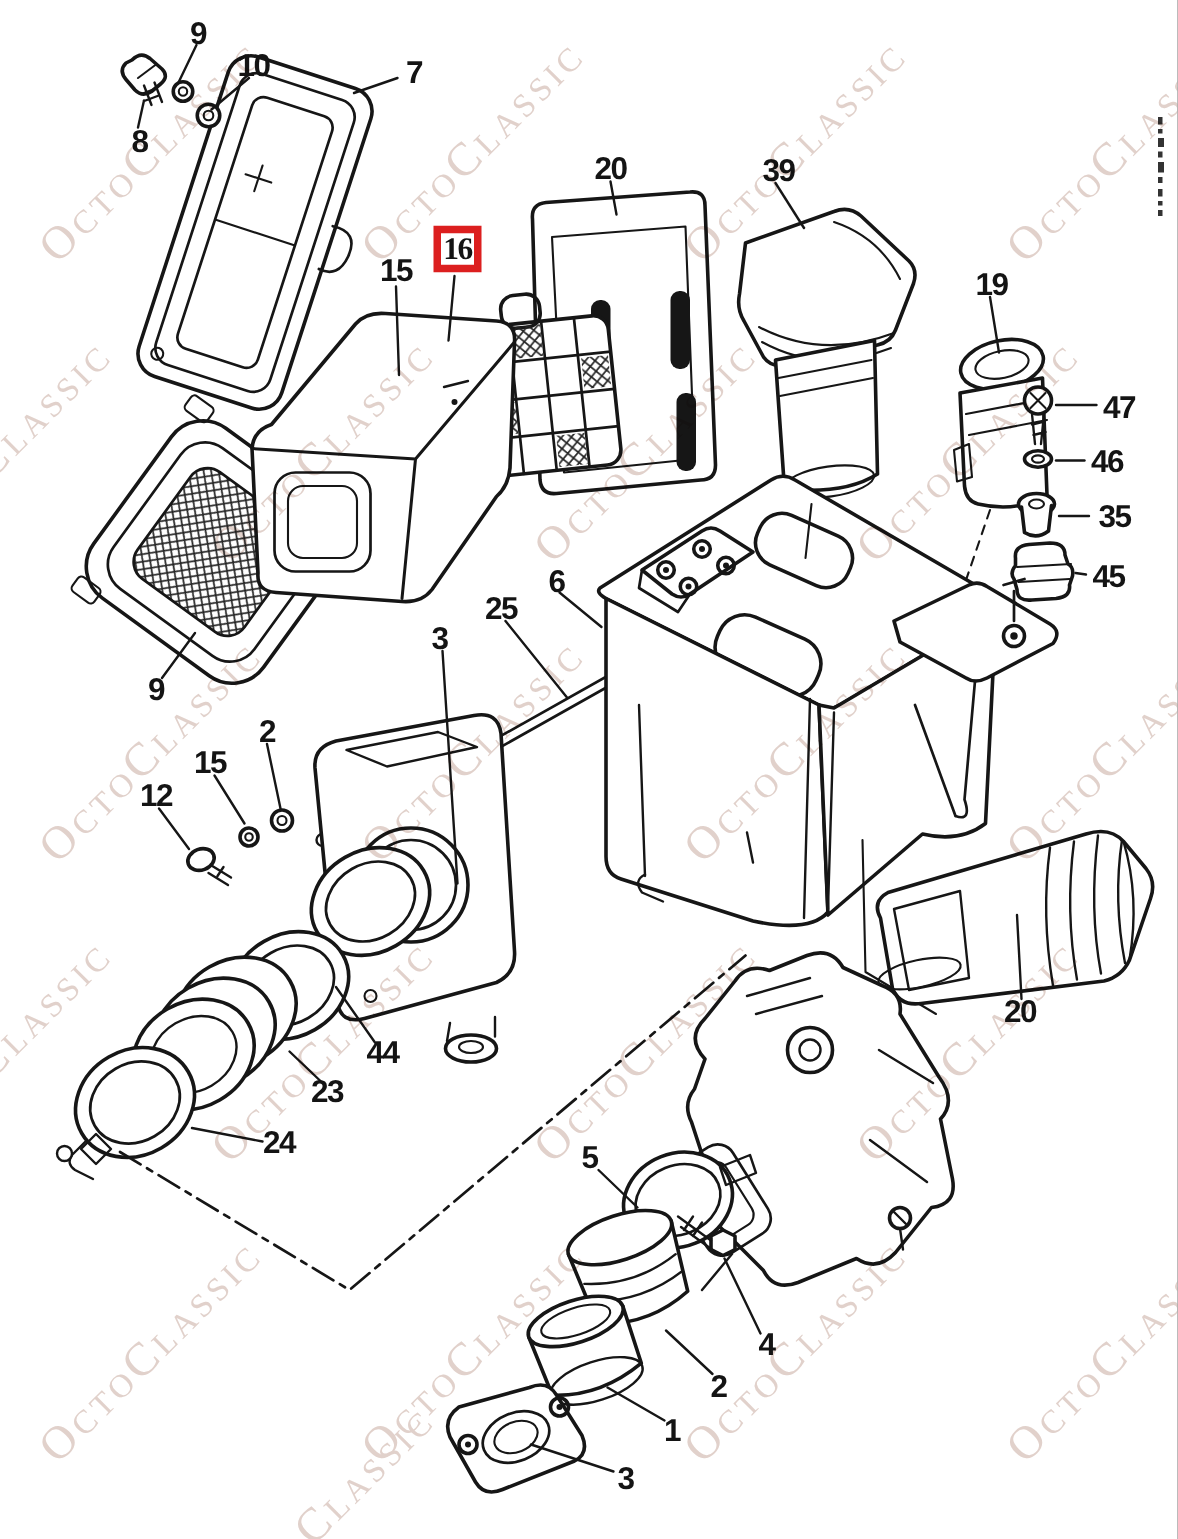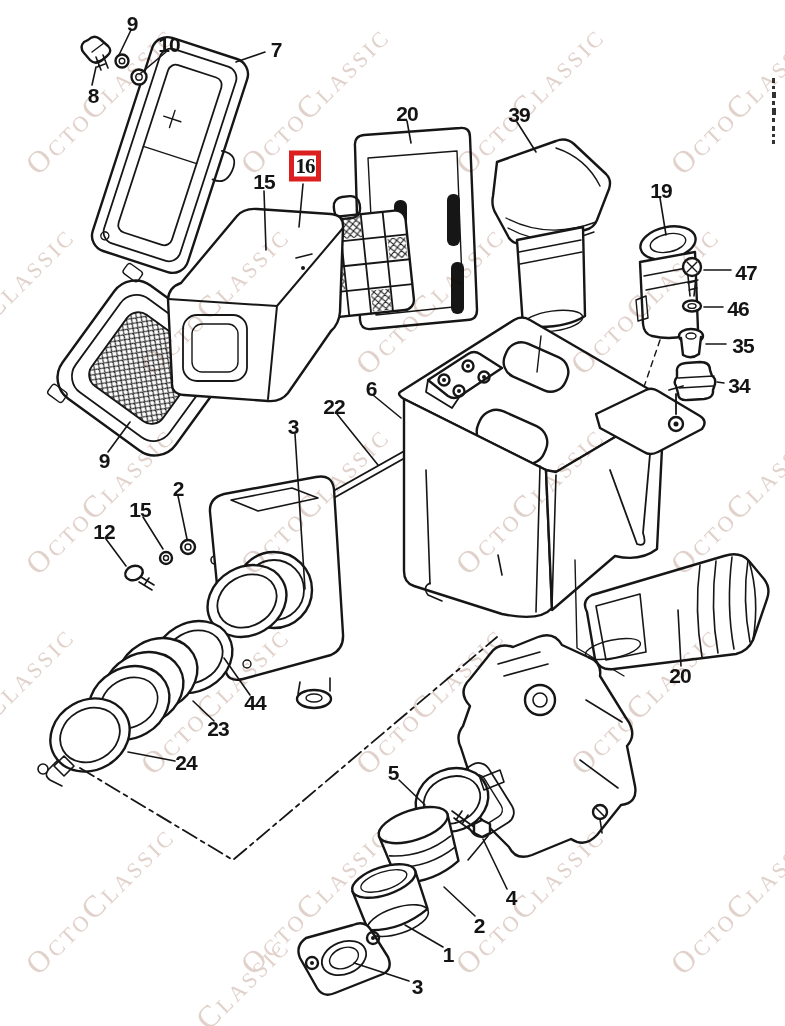--- a/index.html
+++ b/index.html
@@ -336,25 +336,25 @@
     <span class="plbl" style="left:293px;top:426px">3</span>
     <span class="plbl" style="left:104px;top:531px">12</span>
     <span class="plbl" style="left:140px;top:509px">15</span>
     <span class="plbl" style="left:178px;top:488px">2</span>
     <span class="plbl" style="left:264px;top:181px">15</span>
     <span class="plbl" style="left:104px;top:460px">9</span>
     <span class="plbl" style="left:407px;top:113px">20</span>
     <span class="plbl" style="left:661px;top:190px">19</span>
     <span class="plbl" style="left:680px;top:675px">20</span>
     <span class="plbl" style="left:519px;top:114px">39</span>
-    <span class="plbl" style="left:334px;top:406px">22</span>
+    <span class="plbl" style="left:334px;top:406px">25</span>
     <span class="plbl" style="left:218px;top:728px">23</span>
     <span class="plbl" style="left:186px;top:762px">24</span>
     <span class="plbl" style="left:255px;top:702px">44</span>
-    <span class="plbl" style="left:739px;top:385px">34</span>
+    <span class="plbl" style="left:739px;top:385px">45</span>
     <span class="plbl" style="left:743px;top:345px">35</span>
     <span class="plbl" style="left:746px;top:272px">47</span>
     <span class="plbl" style="left:738px;top:308px">46</span>
 
     <div class="hl-box" style="left: 305px; top: 166px; border-color: rgb(220, 31, 31);">
       <span class="plbl">16</span>
     </div>
   </div>
 
   <div class="wm-layer">

